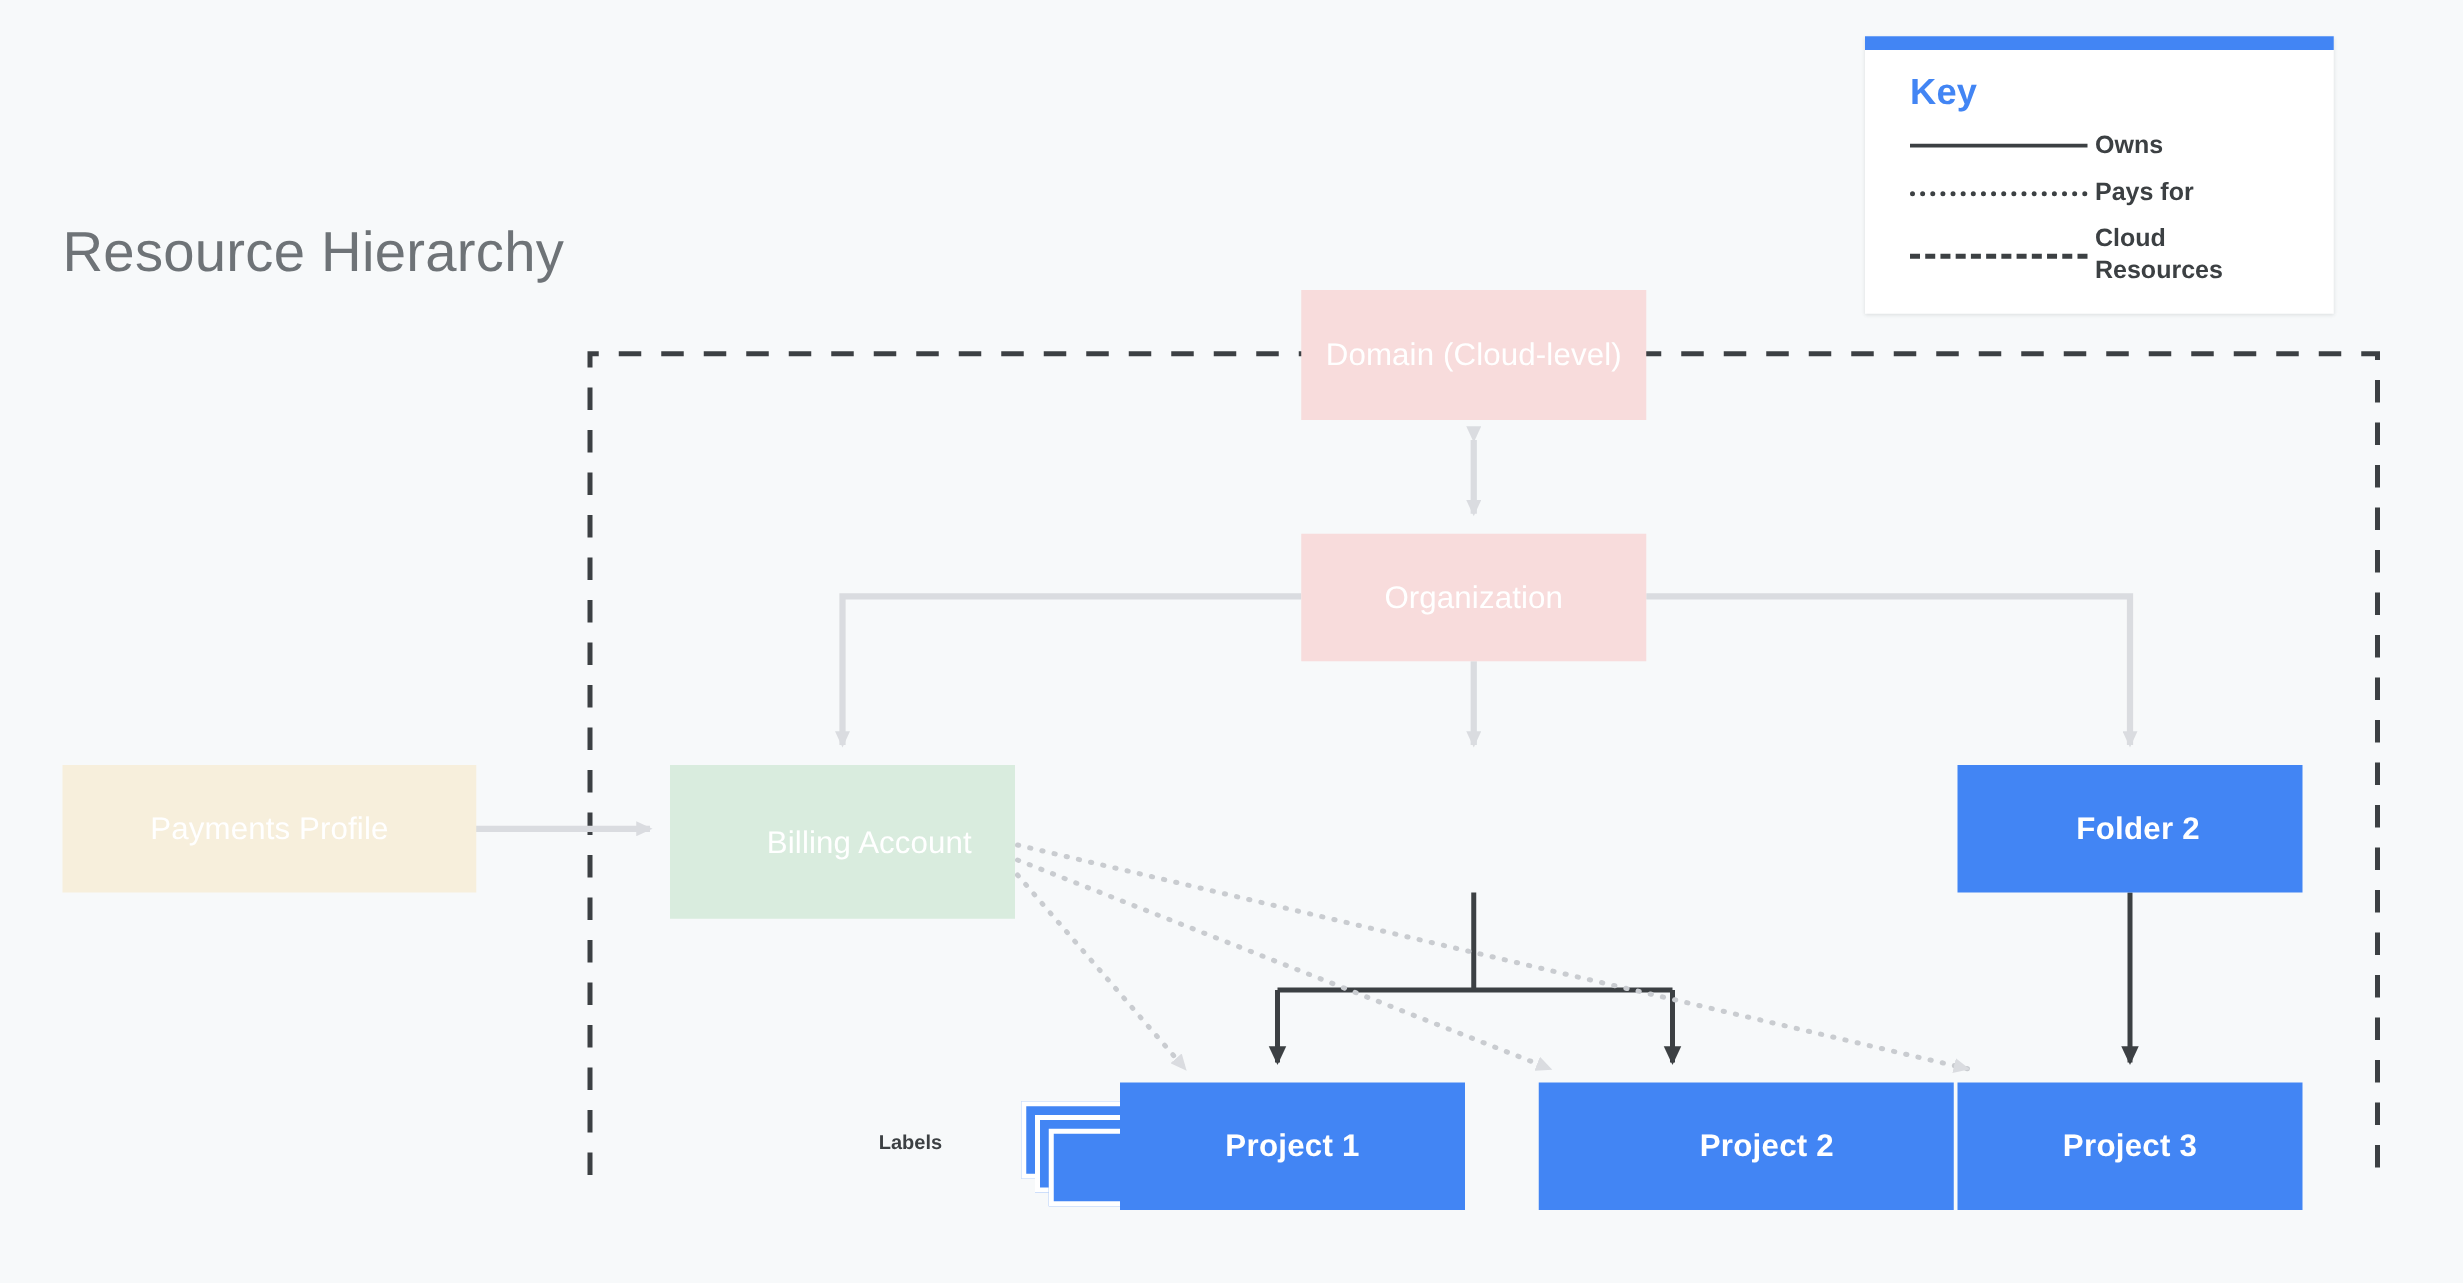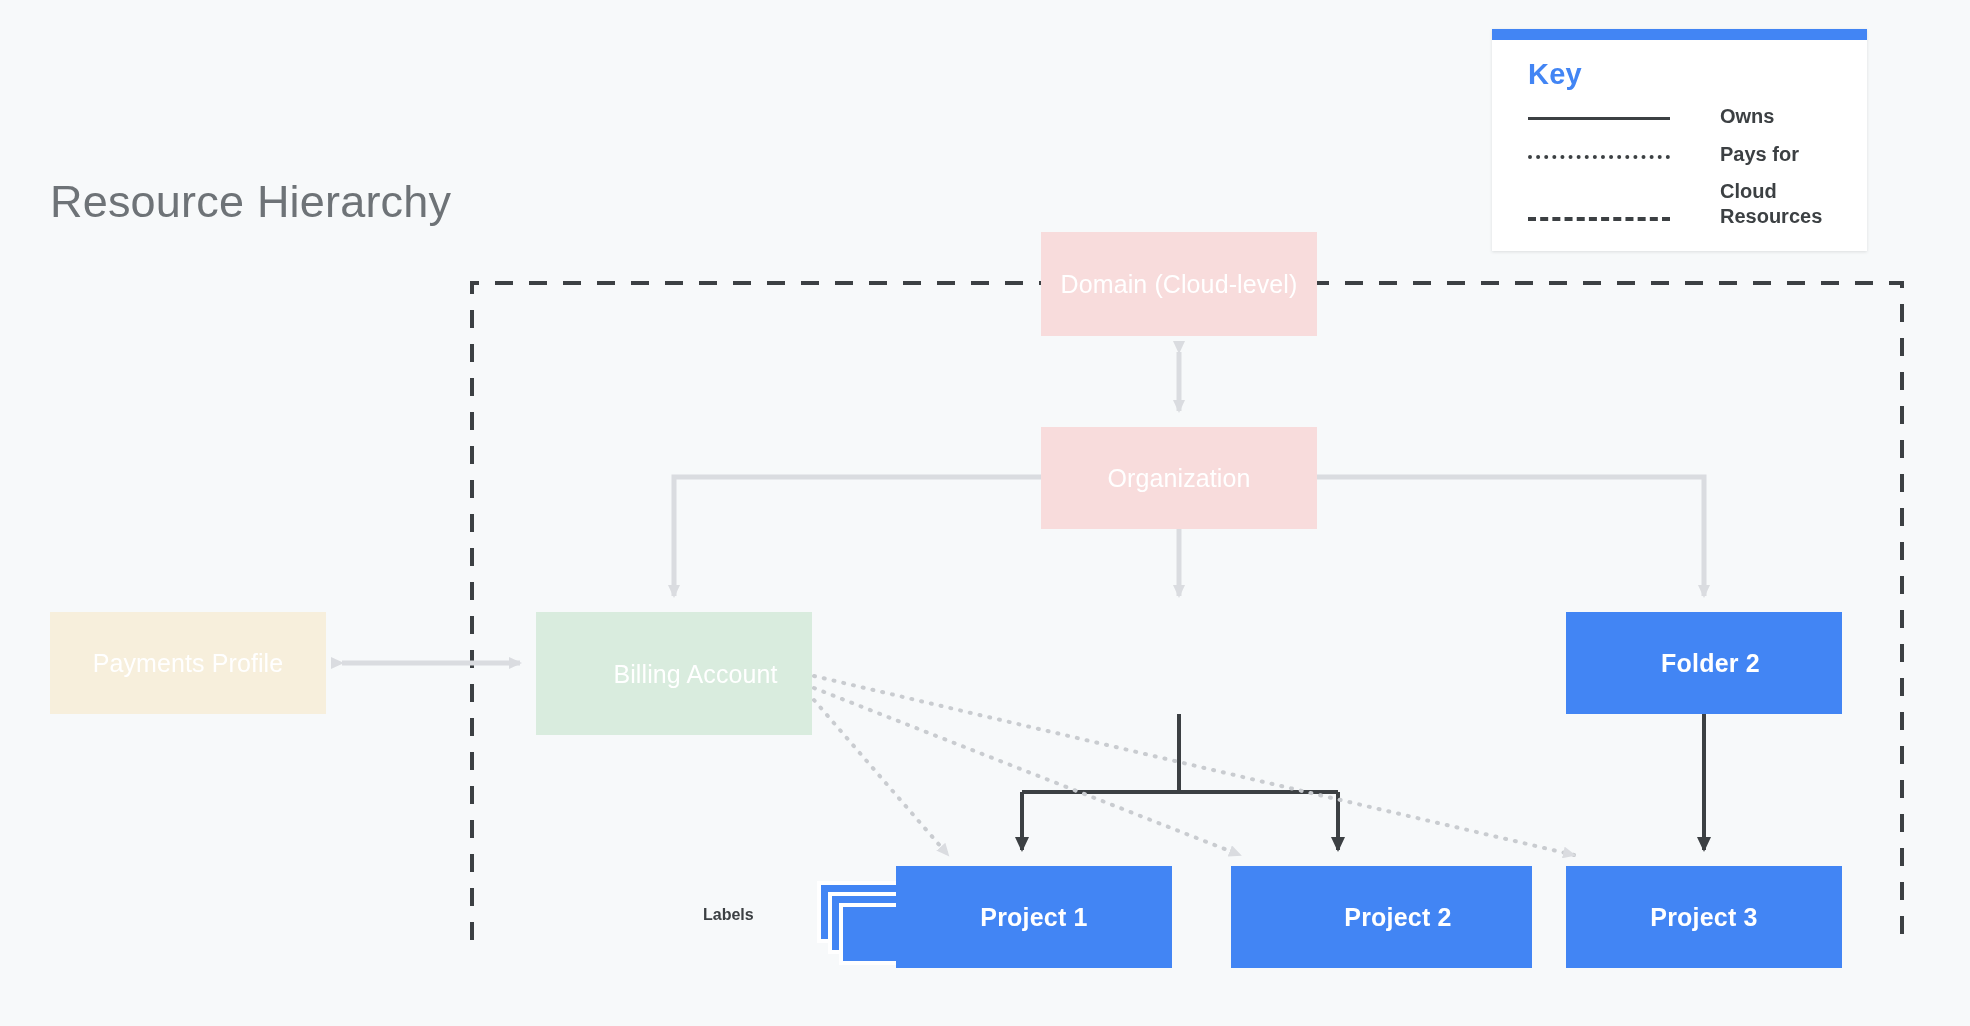--- a/index.html
+++ b/index.html
@@ -56,26 +56,26 @@
     letter-spacing: 0.1px;
   }
   .node-strong {
     color: #ffffff;
     font-size: 25px;
     font-weight: 700;
     letter-spacing: 0.2px;
   }
   .n-domain   { left: 1041px; top: 232px; width: 276px; height: 104px; background: #f8dcdc; }
   .n-org      { left: 1041px; top: 427px; width: 276px; height: 102px; background: #f8dcdc; }
-  .n-pay      { left: 50px;   top: 612px; width: 276px; height: 102px; background: #f7efdc; }
+  .n-pay      { left: 50px;   top: 612px; width: 331px; height: 102px; background: #f7efdc; }
   .n-bill     { left: 536px;  top: 612px; width: 276px; height: 123px; background: #d9ecde; padding-left: 43px; }
   .n-folder1  { left: 1041px; top: 612px; width: 276px; height: 102px; background: #4285f4; }
   .n-folder2  { left: 1566px; top: 612px; width: 276px; height: 102px; background: #4285f4; padding-left: 13px; }
   .n-proj1    { left: 896px;  top: 866px; width: 276px; height: 102px; background: #4285f4; }
-  .n-proj2    { left: 1231px; top: 866px; width: 301px; height: 102px; background: #4285f4; padding-left: 33px; }
+  .n-proj2    { left: 1231px; top: 866px; width: 332px; height: 102px; background: #4285f4; padding-left: 33px; }
   .n-proj3    { left: 1566px; top: 866px; width: 276px; height: 102px; background: #4285f4; }
 
   
   .labels-text {
     position: absolute;
     left: 703px;
     top: 906px;
     font-size: 16px;
     font-weight: 700;
     color: #3c4043;
@@ -111,24 +111,23 @@
   }
   .legend-key {
     font-size: 29px;
     font-weight: 700;
     color: #4285f4;
     letter-spacing: 0.2px;
     margin-bottom: 12px;
   }
   .legend-row {
     display: flex;
-    align-items: flex-end;
+    align-items: center;
     margin-bottom: 12px;
     min-height: 26px;
-    gap: 44px;
   }
   .legend-row:last-child { margin-bottom: 0; }
   .legend-sample {
     width: 148px;
     flex: 0 0 148px;
     height: 22px;
     position: relative;
   }
   .legend-sample::before {
     content: "";

